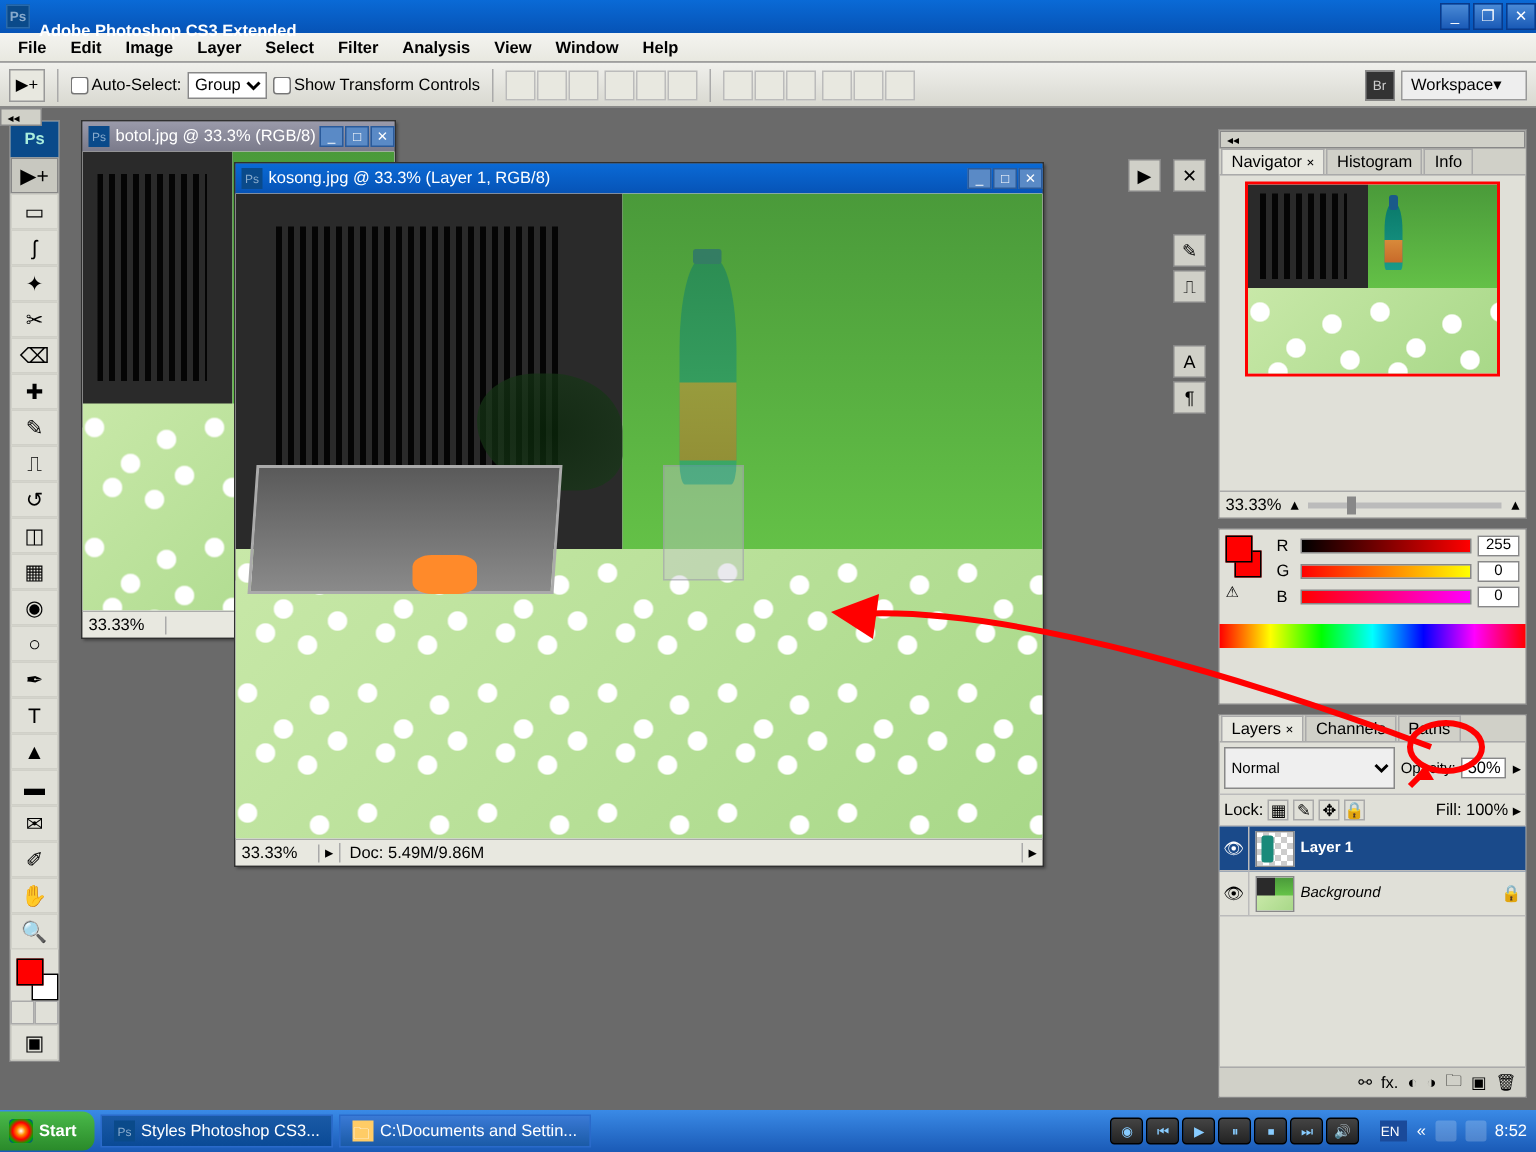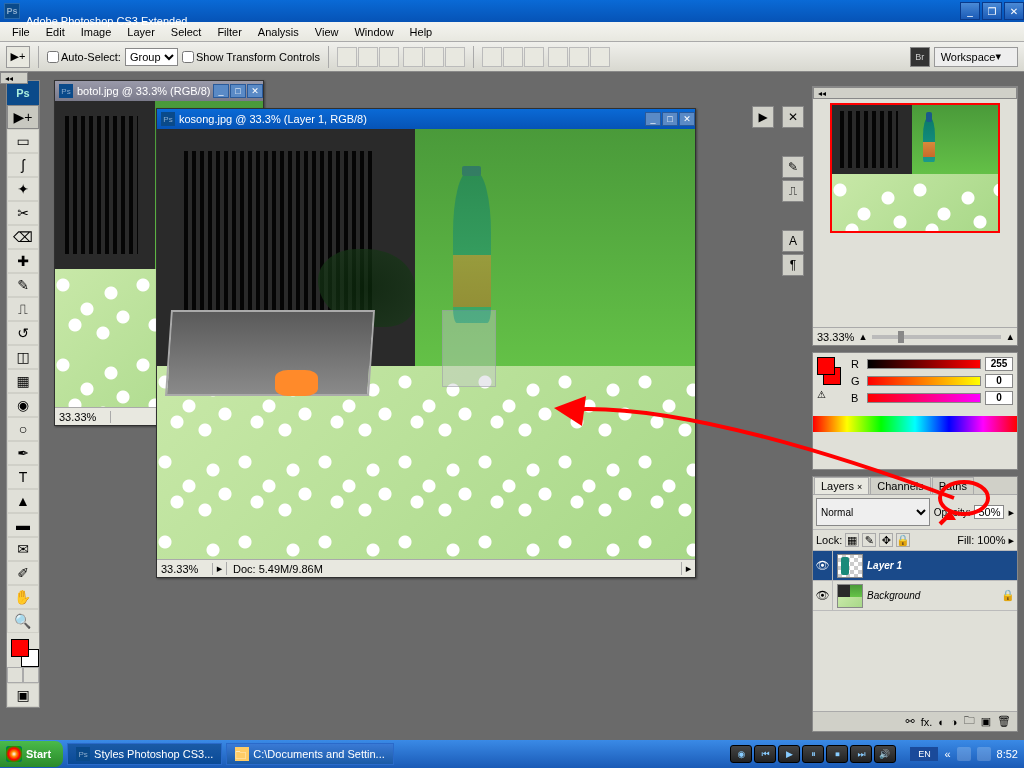--- a/index.html
+++ b/index.html
@@ -1,27 +1,27 @@
 <!DOCTYPE html>
 <html><head>
 <meta charset="utf-8">
 <style>
 * { margin: 0; padding: 0; box-sizing: border-box; font-family: Tahoma, sans-serif; font-size: 11px; }
 body { width: 1024px; height: 768px; background: #404040; overflow: hidden; position: relative; }
 
 
 .titlebar { height: 22px; background: linear-gradient(to bottom, #0a6ad6, #0653b6); display: flex; align-items: center; color: #fff; padding-left: 4px; }
 .titlebar .ps-icon { width: 16px; height: 16px; background: #0a4a8a; border: 1px solid #2a6aaa; display: flex; align-items: center; justify-content: center; font-size: 9px; font-weight: bold; color: #8ac; }
-.titlebar .title { margin-left: 6px; font-weight: normal; margin-top: 19px; }
+.titlebar .title { margin-left: 6px; font-weight: bold; margin-top: 19px; }
 .titlebar .winbtns { margin-left: auto; display: flex; }
 .titlebar .winbtn { width: 20px; height: 18px; background: linear-gradient(#4a8ad6,#1a5ab6); border: 1px solid #0a3a8a; margin-left: 2px; display: flex; align-items: center; justify-content: center; color: #fff; font-size: 10px; }
 
 
 .menubar { height: 20px; background: linear-gradient(#f4f4f0,#e8e8e0); display: flex; align-items: center; padding-left: 4px; border-bottom: 1px solid #aaa; }
-.menubar span { padding: 2px 8px; cursor: default; }
+.menubar span { padding: 2px 8px; cursor: default; font-weight: bold; }
 
 
 .optbar { height: 30px; background: linear-gradient(#f0f0ec,#d8d8d0); display: flex; align-items: center; padding: 0 6px; border-bottom: 1px solid #888; gap: 4px; }
 .optbar .tool-ind { width: 24px; height: 22px; background: #e8e8e0; border: 1px solid #999; display: flex; align-items: center; justify-content: center; }
 .optbar .sep { width: 1px; height: 22px; background: #aaa; margin: 0 4px; }
 .optbar label { display: flex; align-items: center; gap: 2px; }
 .optbar input[type=checkbox] { width: 12px; height: 12px; }
 .optbar select { height: 18px; border: 1px solid #888; background: #fff; font-size: 11px; }
 .optbar .align-grp { display: flex; gap: 1px; }
 .optbar .align-btn { width: 20px; height: 20px; background: #e8e8e0; border: 1px solid #bbb; }
@@ -85,36 +85,36 @@
 .panel .pbody { padding: 4px; }
 
 .nav-thumb { width: 170px; height: 130px; margin: 4px auto; border: 2px solid #ff0000; position: relative; overflow: hidden; }
 .nav-status { height: 18px; display: flex; align-items: center; border-top: 1px solid #aaa; padding: 0 4px; gap: 6px; font-size: 10px; }
 .nav-slider { flex: 1; height: 4px; background: #bbb; position: relative; }
 .nav-slider .knob { position: absolute; left: 20%; top: -4px; width: 6px; height: 12px; background: #888; }
 
 .color-row { display: flex; align-items: center; gap: 4px; margin-bottom: 3px; }
 .color-row .lbl { width: 12px; }
 .color-row .slider { flex: 1; height: 10px; border: 1px solid #888; }
-.color-row .val { width: 28px; height: 14px; border: 1px solid #888; background: #fff; text-align: center; font-size: 10px; font-weight: bold; }
+.color-row .val { width: 28px; height: 14px; border: 1px solid #888; background: #fff; text-align: center; font-size: 10px; }
 .color-swatch { width: 24px; height: 24px; background: #ff0000; border: 1px solid #000; }
 .spectrum { height: 16px; background: linear-gradient(90deg,#f00,#ff0,#0f0,#0ff,#00f,#f0f,#f00); margin-top: 4px; }
 
 .layers-opts { display: flex; align-items: center; gap: 4px; padding: 3px; border-bottom: 1px solid #bbb; }
 .layers-opts select { height: 28px; border: 1px solid #888; font-size: 10px; flex: 1; }
 .layers-opts .olbl { font-size: 10px; }
 .layers-opts .oval { width: 30px; height: 14px; border: 1px solid #888; background: #fff; text-align: center; }
 .layers-lock { display: flex; align-items: center; gap: 3px; padding: 3px; border-bottom: 1px solid #bbb; font-size: 10px; }
 .layers-lock .lb { width: 14px; height: 14px; border: 1px solid #aaa; display: flex; align-items: center; justify-content: center; }
 .layer-row { display: flex; align-items: center; height: 30px; border-bottom: 1px solid #bbb; }
 .layer-row.sel { background: #1a4a8a; color: #fff; }
 .layer-row .eye { width: 20px; display: flex; align-items: center; justify-content: center; border-right: 1px solid #bbb; height: 100%; }
 .layer-row .thumb { width: 26px; height: 24px; background: #fff; border: 1px solid #888; margin: 0 4px; position: relative; overflow: hidden; }
 .layer-row .thumb .mini { position: absolute; inset: 0; }
-.layer-row .lname { flex: 1; font-size: 10px; font-style: italic; }
+.layer-row .lname { flex: 1; font-size: 10px; }
 .layer-row .lock { width: 16px; }
 .layers-foot { height: 20px; background: #d0d0c8; border-top: 1px solid #aaa; display: flex; align-items: center; justify-content: flex-end; gap: 6px; padding: 0 6px; font-size: 11px; }
 
 
 .anno { position: absolute; pointer-events: none; z-index: 50; }
 .anno svg { overflow: visible; }
 
 
 .taskbar { position: absolute; left: 0; right: 0; bottom: 0; height: 28px; background: linear-gradient(#3a8ae6,#1a5ab6); display: flex; align-items: center; }
 .taskbar .start { height: 26px; padding: 0 12px 0 6px; background: linear-gradient(#4aba4a,#2a8a2a); color: #fff; font-weight: bold; display: flex; align-items: center; border-radius: 0 8px 8px 0; }
@@ -305,20 +305,25 @@
     <div style="height:26px"></div>
     <div class="dbtn">✎</div>
     <div class="dbtn">⎍</div>
     <div style="height:26px"></div>
     <div class="dbtn">A</div>
     <div class="dbtn">¶</div>
   </div>
 
   <div class="panel" style="right:6px; top:14px; width:206px; height:260px;">
     <div class="dock-tabs" style="position:relative; left:0; right:0;">◂◂</div>
+    <div class="ptabs">
+      <div class="ptab active"><span>Navigator</span><span class="x">×</span></div>
+      <div class="ptab"><span>Histogram</span></div>
+      <div class="ptab"><span>Info</span></div>
+    </div>
     <div class="nav-thumb">
       <div class="scene">
         <div class="wall-dark"></div>
           <div class="wall"></div>
         <div class="slats"></div>
           <div class="table">
             <div class="pattern"></div>
           </div>
         <div class="bottle">
             <div class="cap"></div>
@@ -447,19 +452,19 @@
   <div class="tray">
     <div class="player">
       <div class="pb">◉</div>
       <div class="pb">⏮</div>
       <div class="pb">▶</div>
       <div class="pb">⏸</div>
       <div class="pb">⏹</div>
       <div class="pb">⏭</div>
       <div class="pb">🔊</div>
     </div>
-    <div style="width:28px;height:14px;background:#1a4a9a;color:#fff;text-align:center;font-size:9px;line-height:14px">EN</div>
+    <div style="width:18px;height:14px;background:#1a4a9a;color:#fff;text-align:left;font-size:9px;line-height:14px">EN</div>
     <span>«</span>
     <div class="ic"></div>
     <div class="ic"></div>
     <span>8:52</span>
   </div>
 </div>
 
 </body></html>

